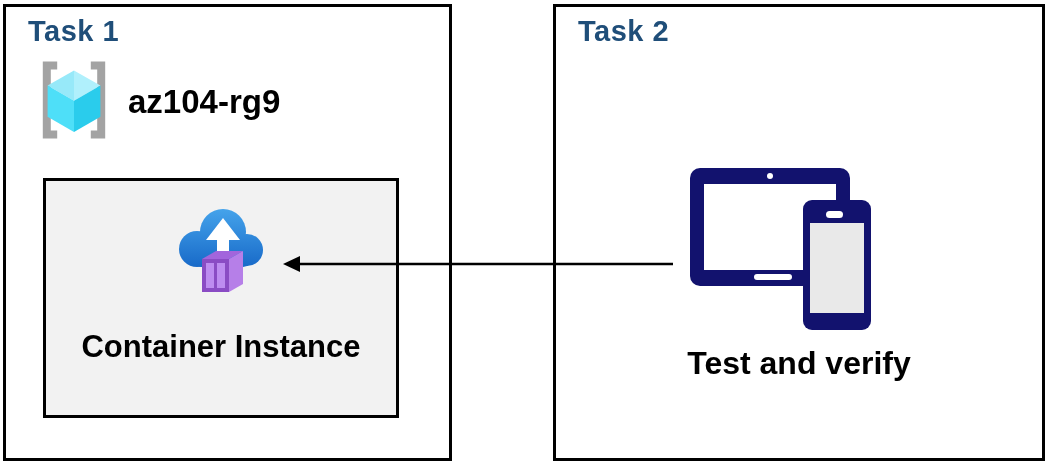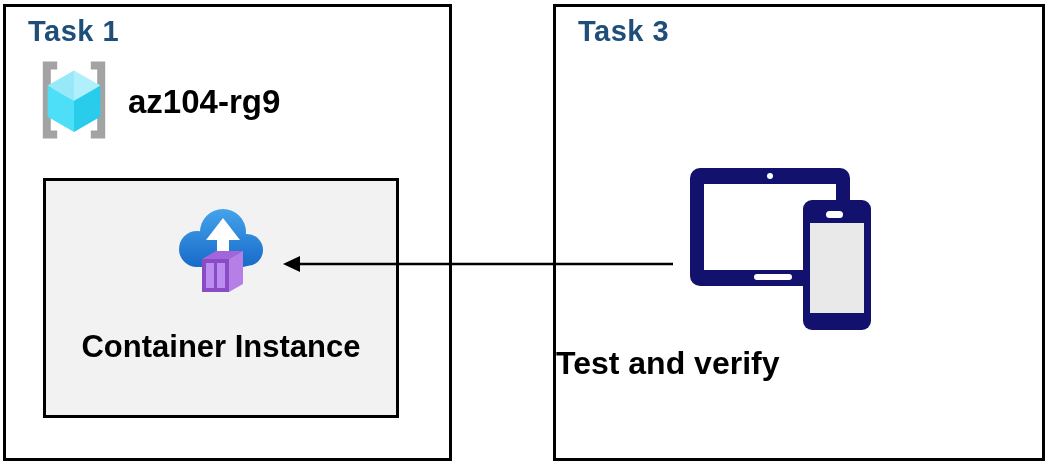--- a/index.html
+++ b/index.html
@@ -68,20 +68,21 @@
     position: absolute;
     left: 132px; top: 156px;
     width: 185px; height: 172px;
   }
   .devices-wrap svg { width: 185px; height: 172px; }
 
   .task2-caption {
     position: absolute;
     left: 0; top: 338px;
     width: 100%;
+    text-align: center;
     font-size: 32px;
     font-weight: bold;
     color: #000000;
   }
 
   #arrow-overlay {
     position: absolute;
     left: 0; top: 0;
     width: 1049px; height: 465px;
     z-index: 10;
@@ -133,21 +134,21 @@
             <rect x="35" y="64" width="8" height="25" fill="#bd8cf0"></rect>
             <rect x="46" y="64" width="8" height="25" fill="#bd8cf0"></rect>
           </g>
         </svg>
       </span>
       <span class="container-box-label">Container Instance</span>
     </div>
   </div>
 
   <div class="panel" id="task2-panel">
-    <div class="panel-title">Task 3</div>
+    <div class="panel-title">Task 2</div>
 
     <div class="devices-wrap">
       <svg viewBox="0 0 185 170" aria-hidden="true">
         <g>
           <rect x="2" y="4" width="160" height="118" rx="10" fill="#12126e"></rect>
           <rect x="16" y="20" width="132" height="86" fill="#ffffff"></rect>
           <circle cx="82" cy="12" r="3" fill="#ffffff"></circle>
           <rect x="66" y="110" width="38" height="6" rx="3" fill="#ffffff"></rect>
         </g>
         <g>

